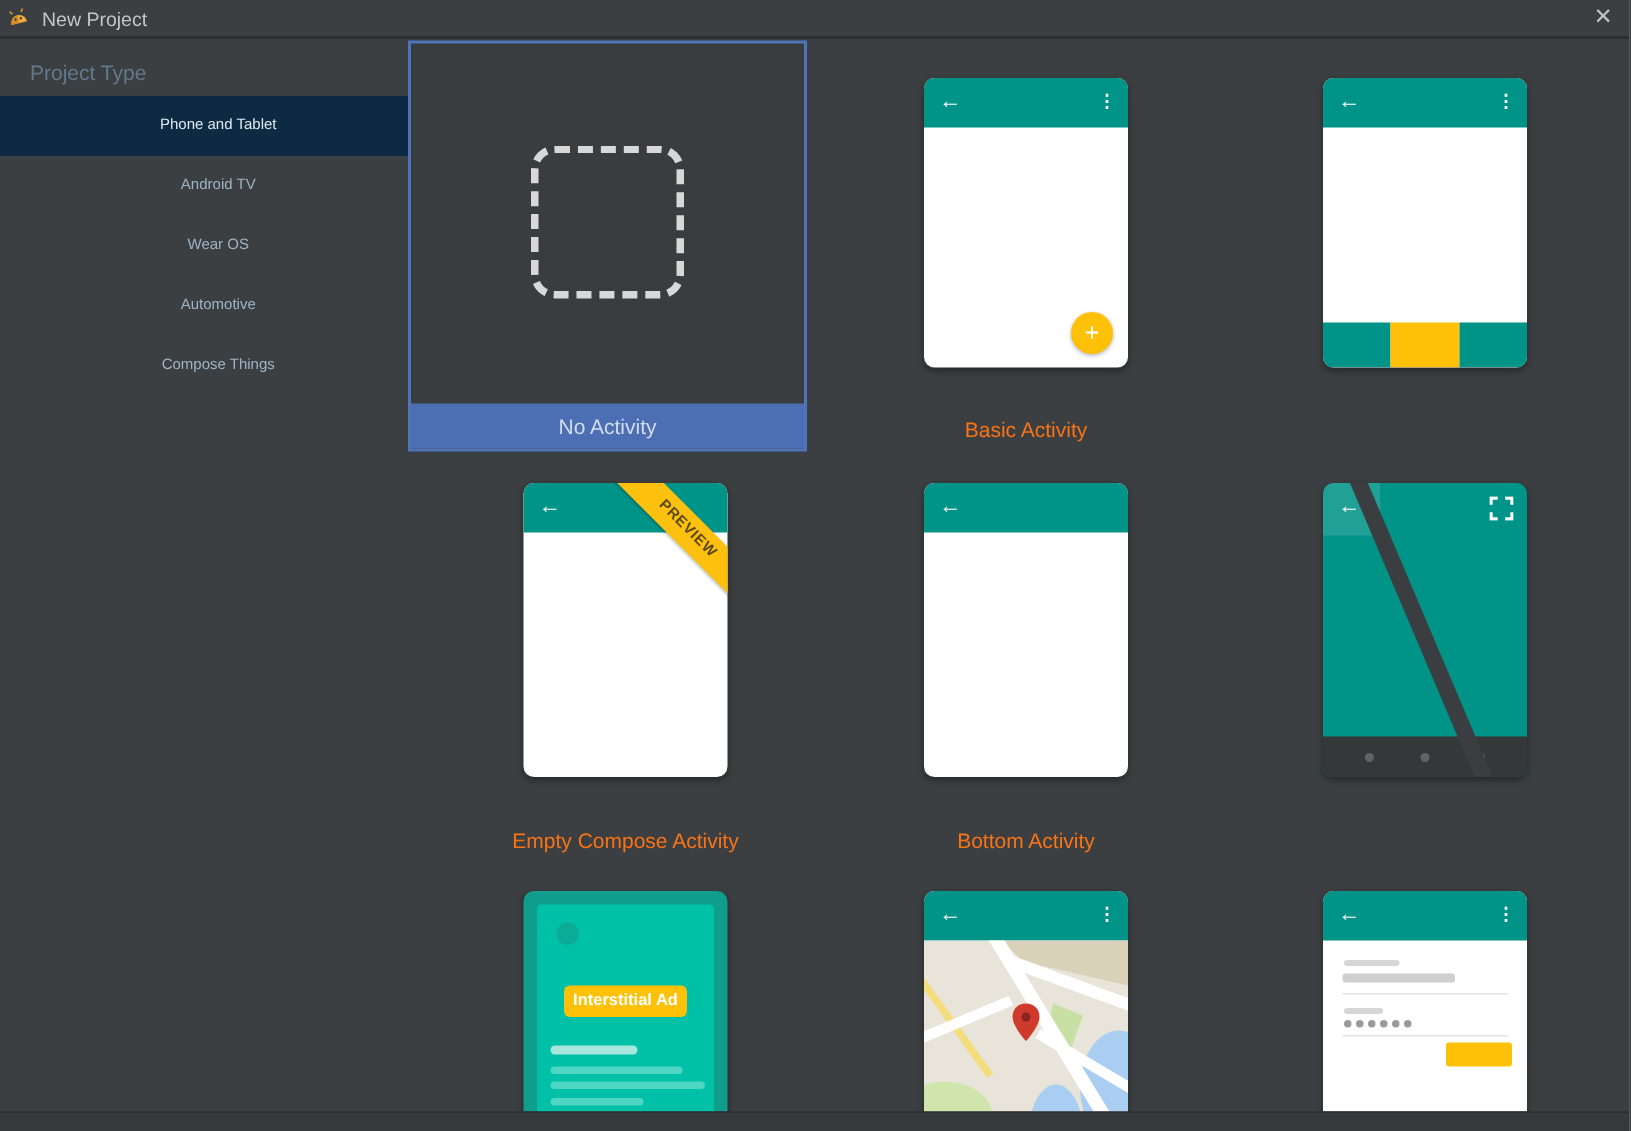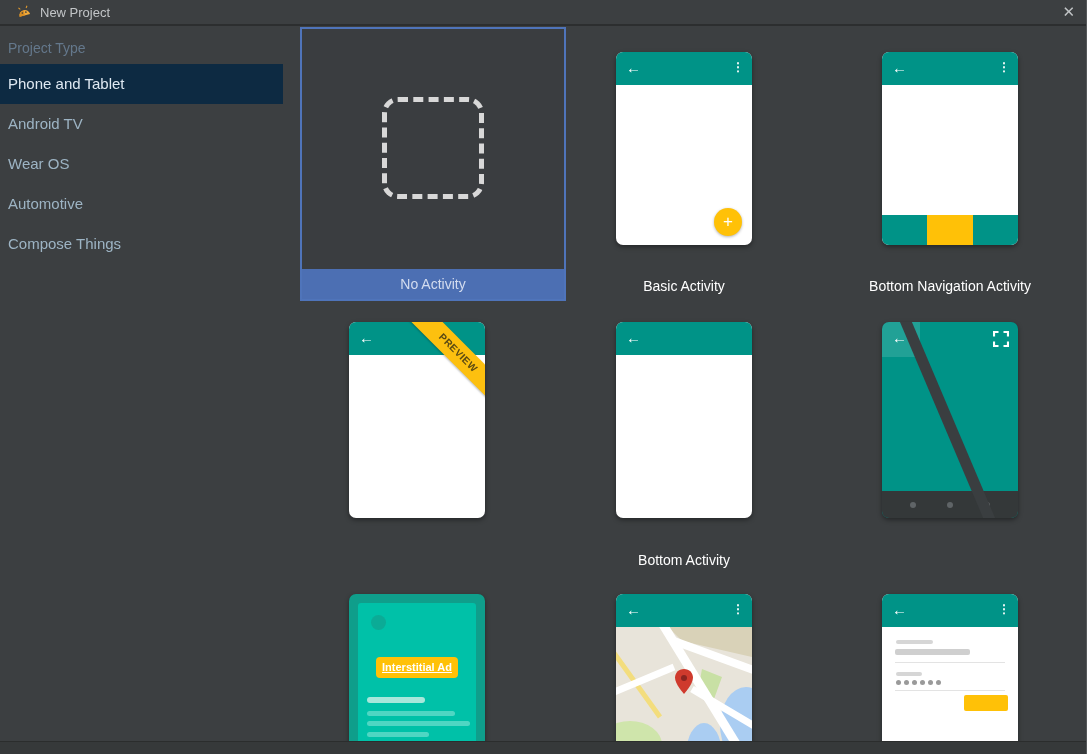--- a/index.html
+++ b/index.html
@@ -5,37 +5,37 @@
   :root{
     --bg:#3c3f41; --teal:#009387; --amber:#ffc107;
     --sel-blue:#4c6fb3; --card-border:#4f74ba; --sb-sel:#0d2a42;
   }
   *{margin:0;padding:0;box-sizing:content-box;}
   body{background:#2b2b2b;font-family:"Liberation Sans",sans-serif;}
   .window{position:relative;width:1086px;height:754px;background:var(--bg);
     overflow:hidden;border-right:1px solid #55585a;}
   
   .titlebar{position:relative;height:24px;border-bottom:2px solid #2c2e2f;
-    display:flex;align-items:center;padding-left:16px;color:#c3c6c8;font-size:13px;text-align:center;}
+    display:flex;align-items:center;padding-left:4px;color:#c3c6c8;font-size:13px;text-align:center;}
   .titlebar .app-icon{width:16px;height:16px;margin-right:8px;flex:0 0 auto;}
   .close-btn{position:absolute;right:11px;top:3px;color:#c1c4c6;font-size:15px;
     line-height:18px;cursor:default;}
   
   .main{position:absolute;left:0;top:26px;width:1086px;height:715px;overflow:hidden;}
   
   .sidebar{position:absolute;left:0;top:0;width:283px;height:715px;padding-top:6px;}
-  .sb-header{height:32px;line-height:32px;padding-left:8px;color:#64788c;font-size:14px;}
-  .sb-item{height:40px;line-height:40px;padding-left:8px;color:#9db4c4;font-size:15px;cursor:default;}
+  .sb-header{height:32px;line-height:32px;padding-left:20px;color:#64788c;font-size:14px;}
+  .sb-item{height:40px;line-height:40px;padding-left:8px;color:#9db4c4;font-size:10px;cursor:default;text-align:center;}
   .sb-item.selected{background:var(--sb-sel);color:#dfe9f2;}
   
   .cell{position:absolute;width:266px;height:273px;}
   .cell .tpl-label{position:absolute;top:251px;left:0;right:0;text-align:center;
-    color:#ffffff;font-size:14px;}
-  
-  .tile-selected{position:absolute;left:300px;top:1px;width:262px;height:270px;
+    color:#f97316;font-size:14px;}
+  
+  .tile-selected{position:absolute;left:272px;top:1px;width:262px;height:270px;
     border:2px solid var(--card-border);background:#3a3d40;}
   .dashed-square{position:absolute;left:50%;top:68px;transform:translateX(-50%);
     width:92px;height:92px;border:5px dashed #d8d8d8;border-radius:16px;}
   .tile-label{position:absolute;bottom:0;left:0;right:0;height:30px;background:var(--sel-blue);
     color:#d3dcef;font-size:14px;line-height:30px;text-align:center;}
   
   .phone{position:absolute;left:65px;width:136px;background:#fff;border-radius:7px;
     box-shadow:0 2px 5px rgba(0,0,0,.4);overflow:hidden;}
   .r1 .phone{top:25px;height:193px;}
   .r2 .phone{top:21px;height:196px;}
@@ -62,21 +62,21 @@
     display:flex;align-items:center;justify-content:center;gap:31px;z-index:2;}
   .fs-navbar i{width:6px;height:6px;border-radius:50%;background:#5f6467;}
   
   .ad-phone{background:#0f9e8b;}
   .ad-panel{position:absolute;left:9px;right:9px;top:9px;bottom:-4px;background:#00c1a8;
     border-radius:3px;}
   .ad-circle{position:absolute;left:13px;top:12px;width:15px;height:15px;border-radius:50%;
     background:#0bab96;}
   .ad-btn{position:absolute;left:50%;top:54px;transform:translateX(-50%);width:82px;height:21px;
     background:var(--amber);border-radius:4px;color:#fff;font-size:11px;font-weight:bold;
-    line-height:21px;text-align:center;white-space:nowrap;text-decoration:underline;}
+    line-height:21px;text-align:center;white-space:nowrap;}
   .ad-line{position:absolute;left:9px;border-radius:3px;background:#4fd6c3;height:5px;}
   .ad-line.l1{top:94px;width:58px;height:6px;background:#a8e7db;}
   .ad-line.l2{top:108px;width:88px;}
   .ad-line.l3{top:118px;width:103px;}
   .ad-line.l4{top:129px;width:62px;}
   
   .map-body{position:absolute;left:0;right:0;top:33px;bottom:0;}
   .lg-line{position:absolute;background:#d6d6d6;border-radius:2px;}
   .lg-rule{position:absolute;left:13px;right:13px;height:1px;background:#e3e3e3;}
   .lg-dotrow{position:absolute;left:14px;display:flex;gap:3px;}
@@ -139,30 +139,30 @@
         <div class="appbar">
           <span class="back">←</span>
           <span class="dots">⋮</span>
         </div>
         <div class="bottomnav">
           <div class="seg-teal"></div>
             <div class="seg-amber"></div>
             <div class="seg-teal"></div>
         </div>
       </div>
-      <div class="tpl-label">Bottom Navigation Activity</div>
     </div>
 
     <div class="cell r2" style="left:284px;top:275px;">
       <div class="phone">
         <div class="appbar">
           <span class="back">←</span>
         </div>
         <div class="ribbon">PREVIEW</div>
       </div>
+      <div class="tpl-label">Empty Compose Activity</div>
     </div>
 
     <div class="cell r2" style="left:551px;top:275px;">
       <div class="phone">
         <div class="appbar">
           <span class="back">←</span>
         </div>
       </div>
       <div class="tpl-label">Bottom Activity</div>
     </div>

